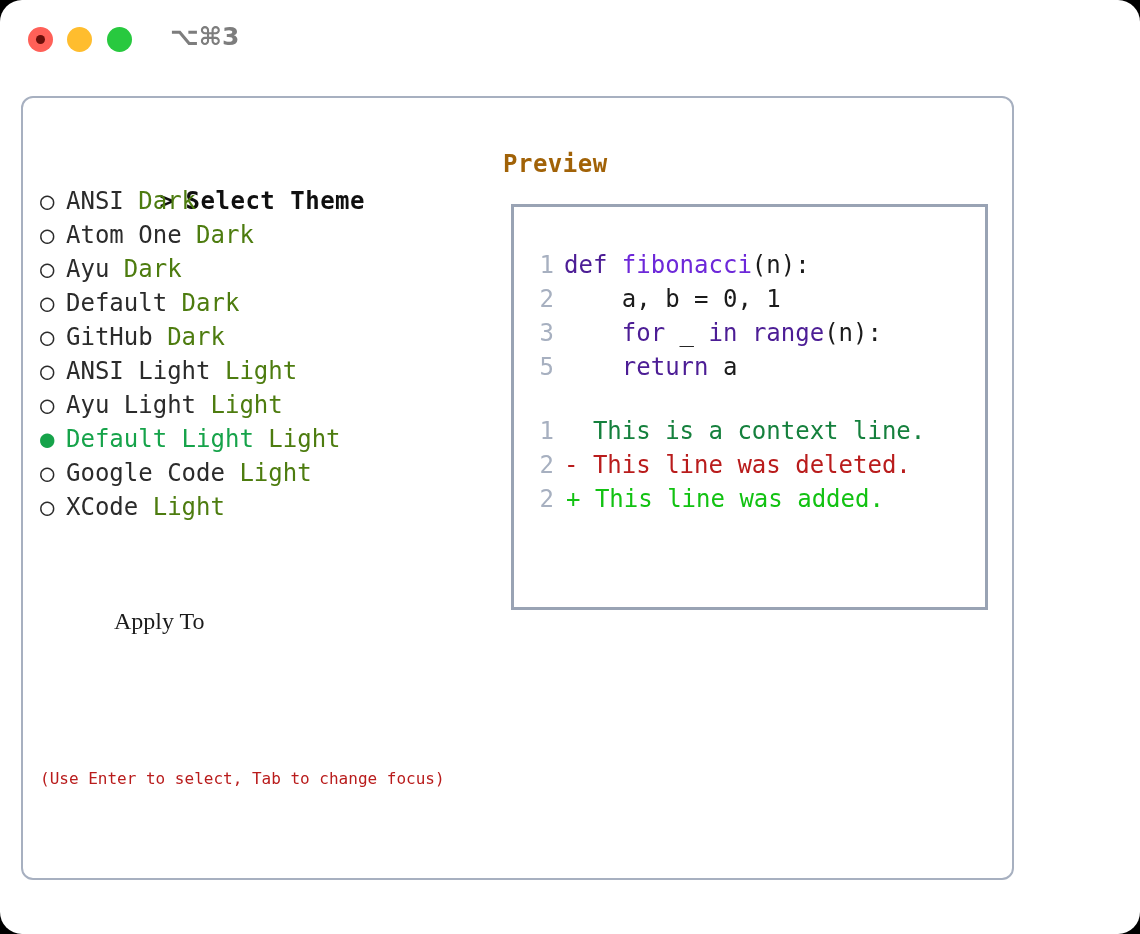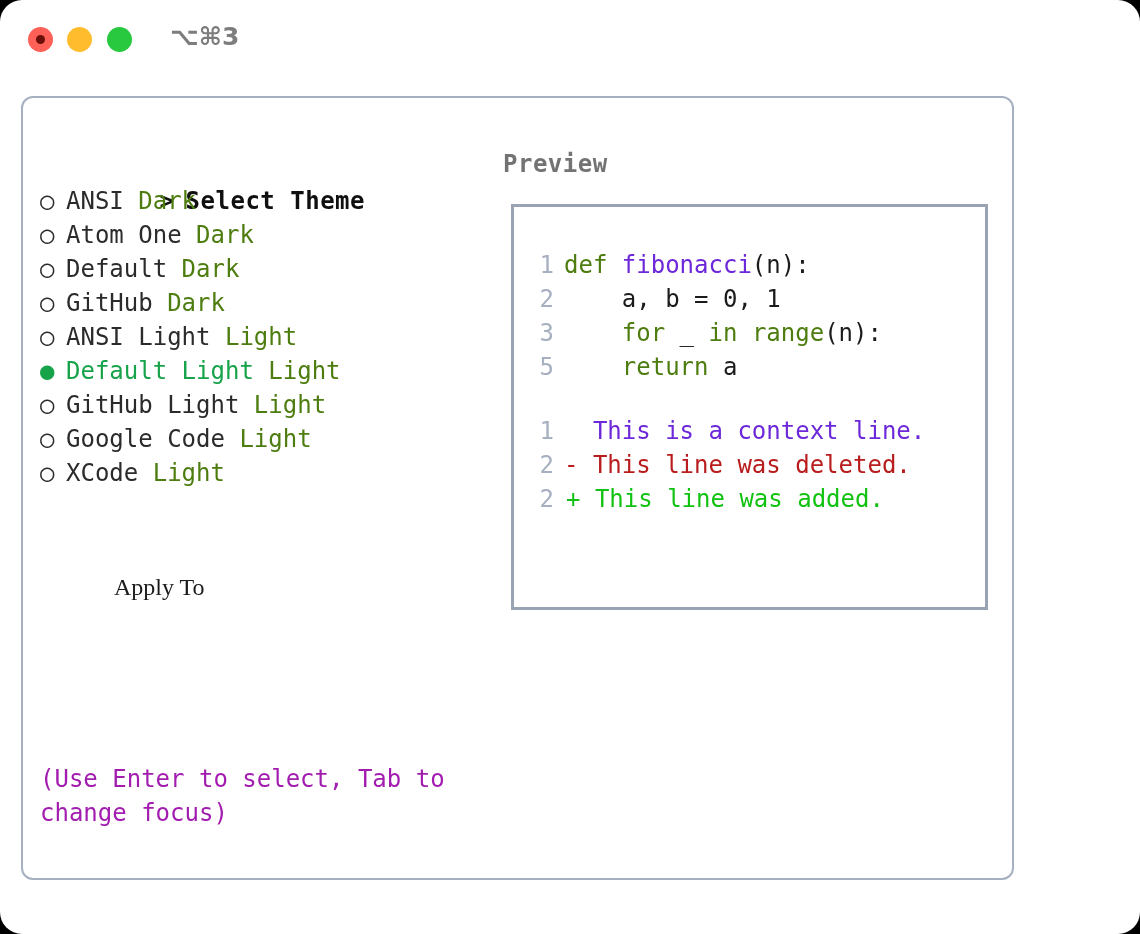--- a/index.html
+++ b/index.html
@@ -117,34 +117,34 @@
   }
   .row.section-label .bullet { color: transparent; }
 
   .spacer-lg { height: 46px; }
 
   #hint {
     position: absolute;
     left: 17px;
     top: 664px;
     width: 420px;
-    font-size: 24px;
+    font-size: 16px;
     line-height: 34px;
-    color: #a21caf;
+    color: #b91c1c;
     white-space: pre-wrap;
   }
 
   
   #preview-title {
     position: absolute;
     left: 480px;
     top: 52px;
     font-size: 24px;
     font-weight: bold;
-    color: #737373;
+    color: #a16207;
     letter-spacing: 0.5px;
     white-space: pre;
   }
   #preview-box {
     position: absolute;
     left: 488px;
     top: 106px;
     width: 477px;
     height: 406px;
     border: 3px solid #99a3b4;
@@ -164,27 +164,27 @@
     white-space: pre;
   }
   .lnum {
     display: inline-block;
     width: 28px;
     text-align: right;
     color: #a7b0c0;
   }
   .ctext { margin-left: 10px; }
 
-  .kw   { color: #4d7c0f; }
+  .kw   { color: #4c1d95; }
   .fn   { color: #6d28d9; }
   .pl   { color: #1b1b1b; }
 
   .gap { height: 30px; }
 
-  .diff-ctx { color: #6d28d9; text-align: right; }
+  .diff-ctx { color: #15803d; text-align: right; }
   .diff-del { color: #b91c1c; }
   .diff-add { color: #12c212; margin-left: 12px; }
 </style>
 </head>
 <body>
 
 <div id="screen">
 
   <div id="titlebar">
     <div class="traffic" id="dot-close"></div>
@@ -197,25 +197,26 @@
 
     <div id="left-col">
 
       <div class="row header">
         <span class="bullet">&gt;</span><span>Select Theme</span>
       </div>
 
       <div id="theme-items">
           <div class="row"><span class="bullet">○</span><span class="name">ANSI</span><span class="tag"> Dark</span></div>
           <div class="row"><span class="bullet">○</span><span class="name">Atom One</span><span class="tag"> Dark</span></div>
+          <div class="row"><span class="bullet">○</span><span class="name">Ayu</span><span class="tag"> Dark</span></div>
           <div class="row"><span class="bullet">○</span><span class="name">Default</span><span class="tag"> Dark</span></div>
           <div class="row"><span class="bullet">○</span><span class="name">GitHub</span><span class="tag"> Dark</span></div>
           <div class="row"><span class="bullet">○</span><span class="name">ANSI Light</span><span class="tag"> Light</span></div>
+          <div class="row"><span class="bullet">○</span><span class="name">Ayu Light</span><span class="tag"> Light</span></div>
           <div class="row selected"><span class="bullet">●</span><span class="name">Default Light</span><span class="tag"> Light</span></div>
-          <div class="row"><span class="bullet">○</span><span class="name">GitHub Light</span><span class="tag"> Light</span></div>
           <div class="row"><span class="bullet">○</span><span class="name">Google Code</span><span class="tag"> Light</span></div>
           <div class="row"><span class="bullet">○</span><span class="name">XCode</span><span class="tag"> Light</span></div>
         </div>
 
       <div class="spacer-lg"></div>
 
       <div class="row section-label">
         <span class="bullet">○</span><span>Apply To</span>
       </div>
 

